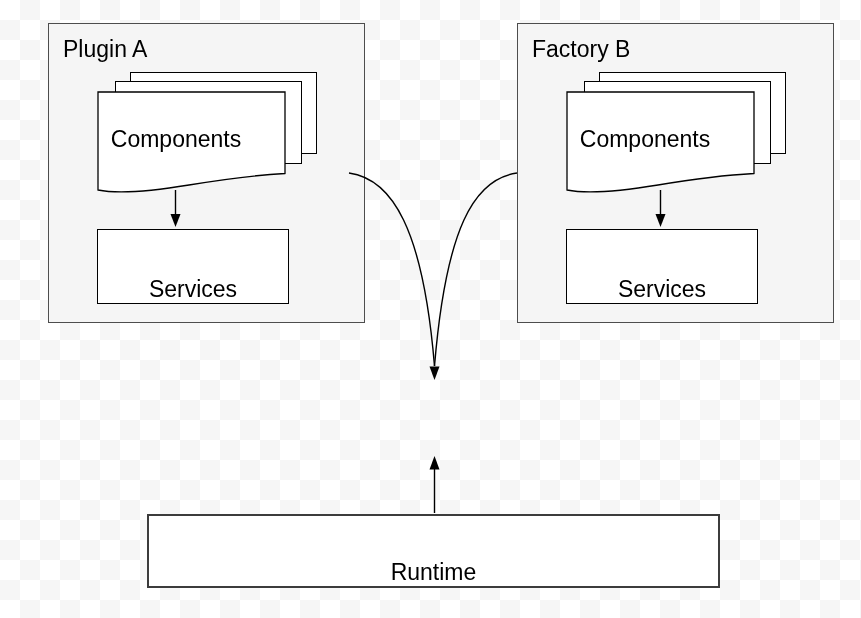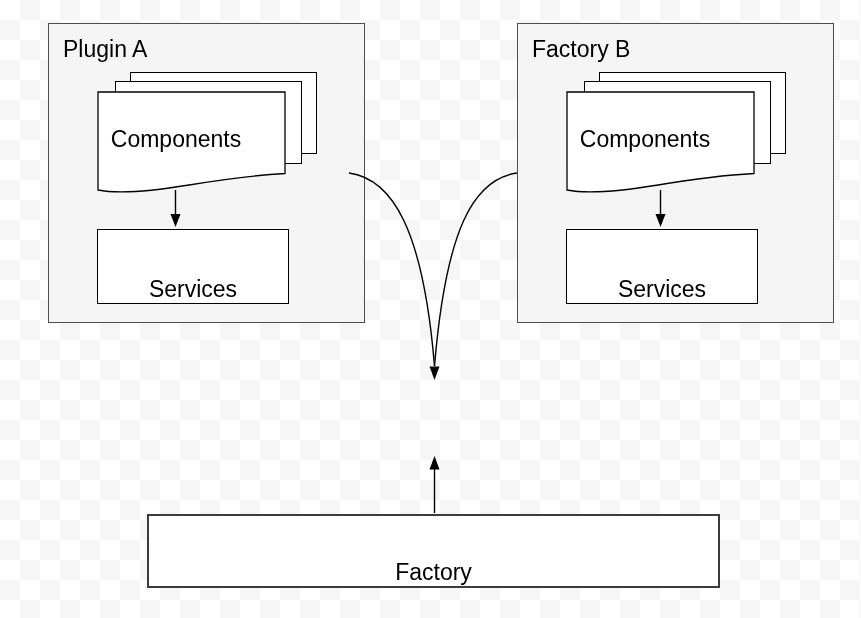--- a/index.html
+++ b/index.html
@@ -96,21 +96,21 @@
       <path d="M 1,1 L 188,1 L 188,82.5 C 160,84 122,89 92,94 C 60,99.3 24,103.6 1,99 Z" fill="#ffffff" stroke="#000000" stroke-width="1.3"></path>
     </svg>
     <div class="doc-label">Components</div>
     <div class="node services-node">
       <span>Services</span>
     </div>
   </div>
 
 
   <div class="node runtime-node">
-    <span>Factory</span>
+    <span>Runtime</span>
   </div>
 
   <svg class="edges-overlay" viewBox="0 0 861 618">
 
     <g>
       <line x1="175.5" y1="190" x2="175.5" y2="215" stroke="#000000" stroke-width="1.4"></line>
       <polygon points="175.5,227 170.5,214 180.5,214" fill="#000000"></polygon>
     </g>
 
     <g>

